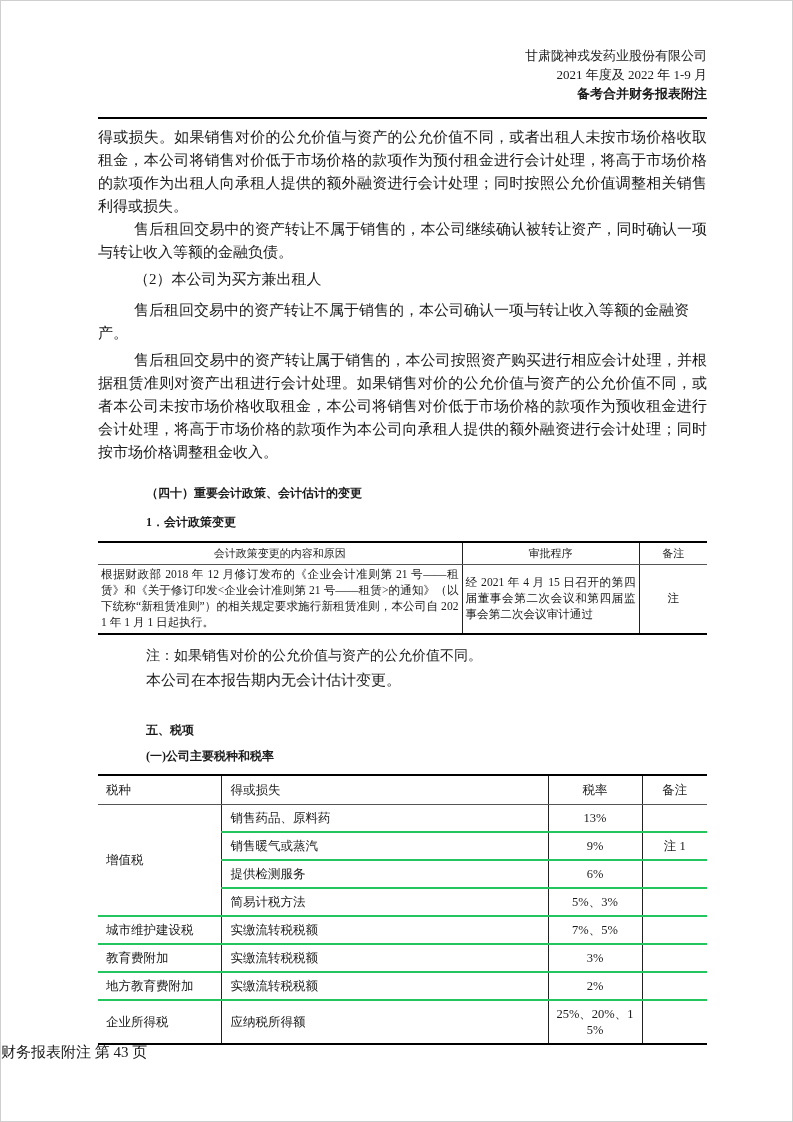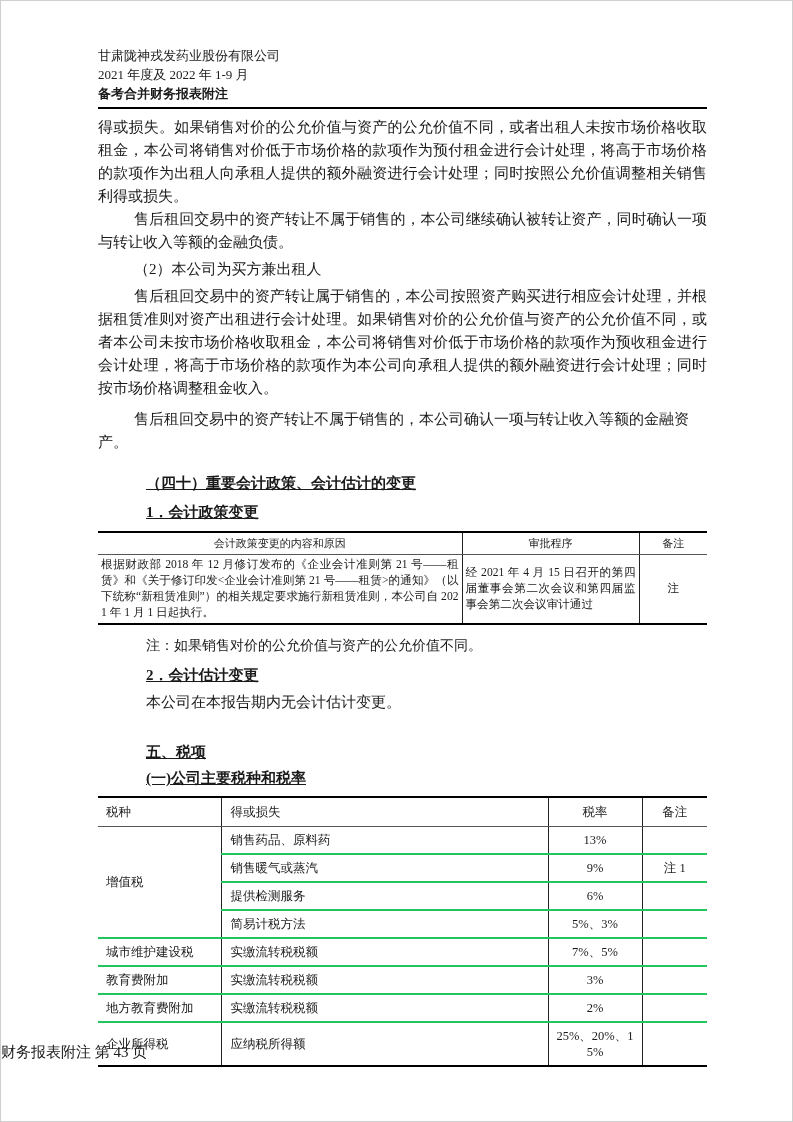--- a/index.html
+++ b/index.html
@@ -22,42 +22,42 @@
     position: absolute;
     left: 97px;
     top: 45px;
     width: 609px;
   }
   
   .doc-header {
     font-size: 13px;
     line-height: 19px;
     border-bottom: 2px solid #000;
-    padding-bottom: 4px;
+    padding-bottom: 14px;
+    text-align: right;
   }
   .doc-header .hline3 { font-weight: bold; }
   
   .para {
     font-size: 15px;
     line-height: 23px;
     text-align: justify;
     margin: 0;
   }
   .para.indent { text-indent: 36px; }
   .p1 { margin-top: 7px; }
   .p2 { }
   .p3 { margin-top: 4px; text-align: left; }
   .p4 { margin-top: 4px; }
   .p5 { margin-top: 8px; text-align: left; }
   .h-sec {
-    font-size: 15px;
+    font-size: 12px;
     font-weight: bold;
     margin: 0 0 0 48px;
     line-height: 23px;
-    text-decoration: underline;
   }
   .h-40   { margin-top: 18px; }
   .h-sub1 { margin-top: 6px; }
   .note-line {
     font-size: 14px;
     line-height: 18px;
     margin: 12px 0 0 48px;
   }
   .h-sub2 { margin-top: 9px; }
   .sub2-text {
@@ -140,22 +140,22 @@
 
     <div class="doc-header">
       <div class="hline1">甘肃陇神戎发药业股份有限公司</div>
       <div class="hline2">2021 年度及 2022 年 1-9 月</div>
       <div class="hline3">备考合并财务报表附注</div>
     </div>
 
     <p class="para p1">得或损失。如果销售对价的公允价值与资产的公允价值不同，或者出租人未按市场价格收取租金，本公司将销售对价低于市场价格的款项作为预付租金进行会计处理，将高于市场价格的款项作为出租人向承租人提供的额外融资进行会计处理；同时按照公允价值调整相关销售利得或损失。</p>
     <p class="para indent p2">售后租回交易中的资产转让不属于销售的，本公司继续确认被转让资产，同时确认一项与转让收入等额的金融负债。</p>
     <p class="para indent p3">（2）本公司为买方兼出租人</p>
+    <p class="para indent p5">售后租回交易中的资产转让不属于销售的，本公司确认一项与转让收入等额的金融资产。</p>
     <p class="para indent p4">售后租回交易中的资产转让属于销售的，本公司按照资产购买进行相应会计处理，并根据租赁准则对资产出租进行会计处理。如果销售对价的公允价值与资产的公允价值不同，或者本公司未按市场价格收取租金，本公司将销售对价低于市场价格的款项作为预收租金进行会计处理，将高于市场价格的款项作为本公司向承租人提供的额外融资进行会计处理；同时按市场价格调整租金收入。</p>
-    <p class="para indent p5">售后租回交易中的资产转让不属于销售的，本公司确认一项与转让收入等额的金融资产。</p>
 
     <div class="h-sec h-40">（四十）重要会计政策、会计估计的变更</div>
     <div class="h-sec h-sub1">1．会计政策变更</div>
 
     <table class="tbl policy-tbl">
       <colgroup>
           <col class="w1">
           <col class="w2">
           <col class="w3">
         </colgroup>
@@ -168,21 +168,20 @@
       <tr>
         <td class="c1">根据财政部 2018 年 12 月修订发布的《企业会计准则第 21 号——租赁》和《关于修订印发&lt;企业会计准则第 21 号——租赁&gt;的通知》（以下统称“新租赁准则”）的相关规定要求施行新租赁准则，本公司自 2021 年 1 月 1 日起执行。</td>
         <td class="c2">经 2021 年 4 月 15 日召开的第四届董事会第二次会议和第四届监事会第二次会议审计通过</td>
         <td class="c3">注</td>
       </tr>
     </tbody>
       </table>
 
     <div class="note-line">注：如果销售对价的公允价值与资产的公允价值不同。</div>
 
-    <div class="h-sec h-sub2">2．会计估计变更</div>
     <div class="sub2-text">本公司在本报告期内无会计估计变更。</div>
 
     <div class="h-sec h-tax">五、税项</div>
     <div class="h-sec h-tax2">(一)公司主要税种和税率</div>
 
     <table class="tbl tax-tbl">
       <colgroup>
           <col class="w1">
           <col class="w2">
           <col class="w3">

